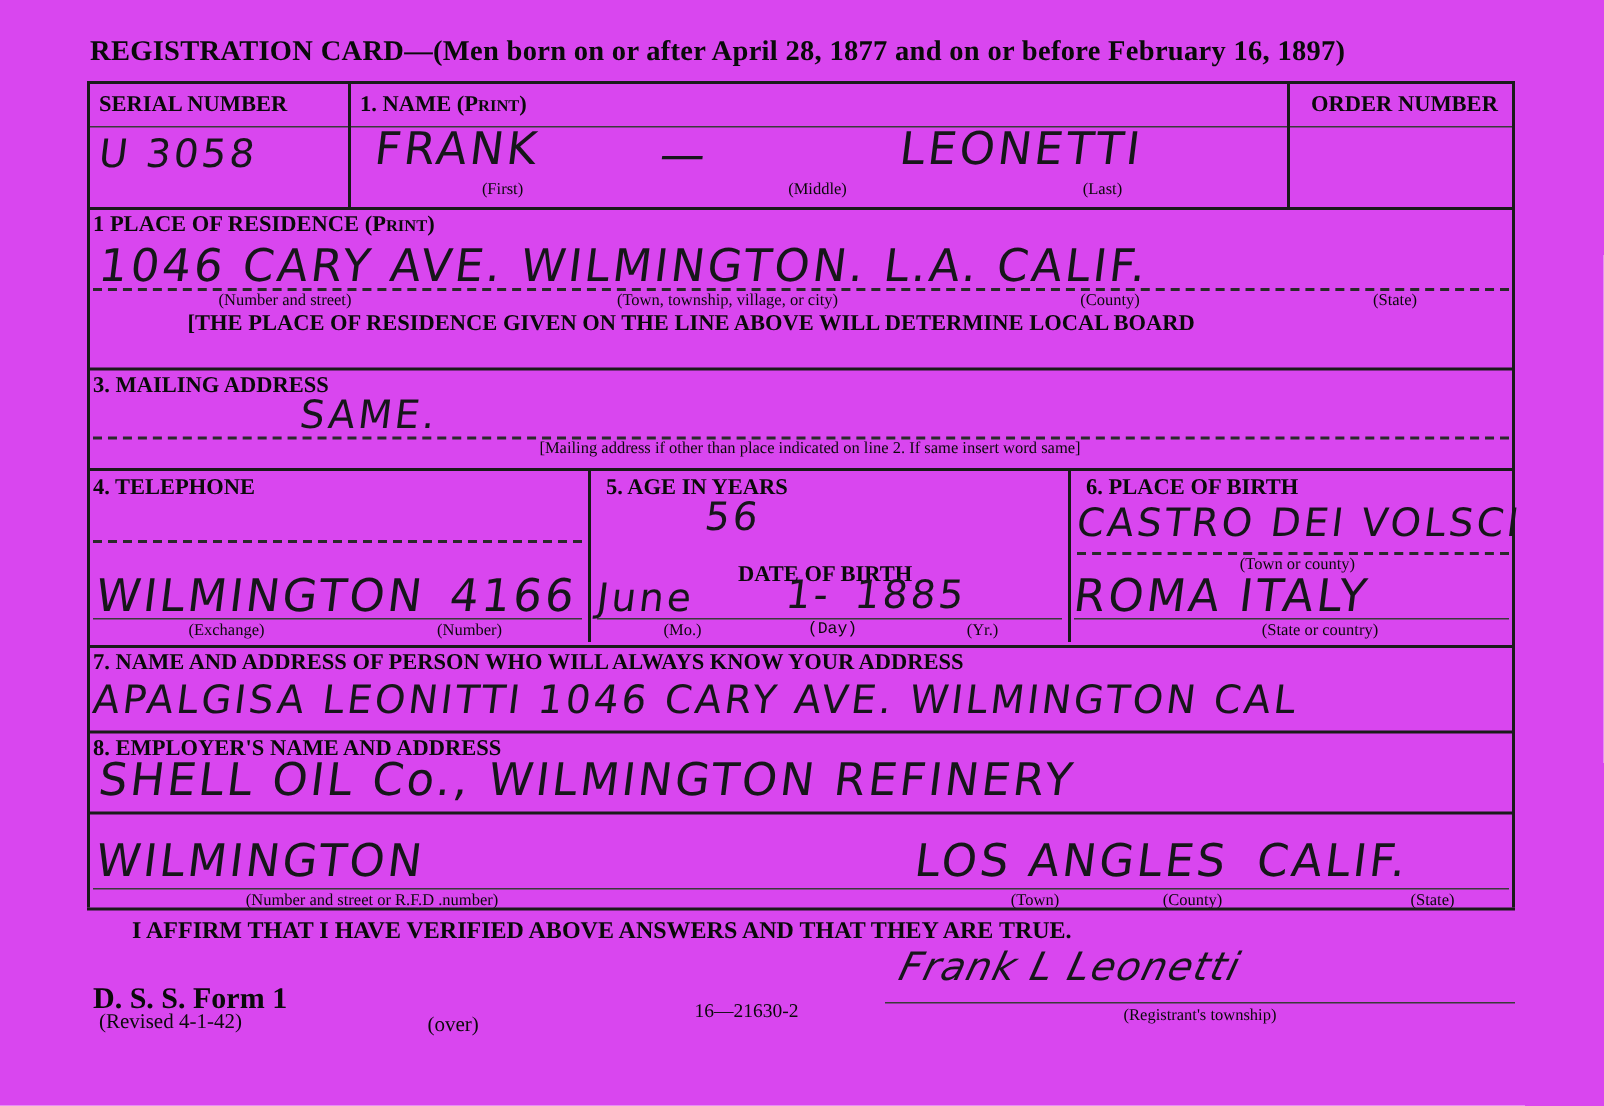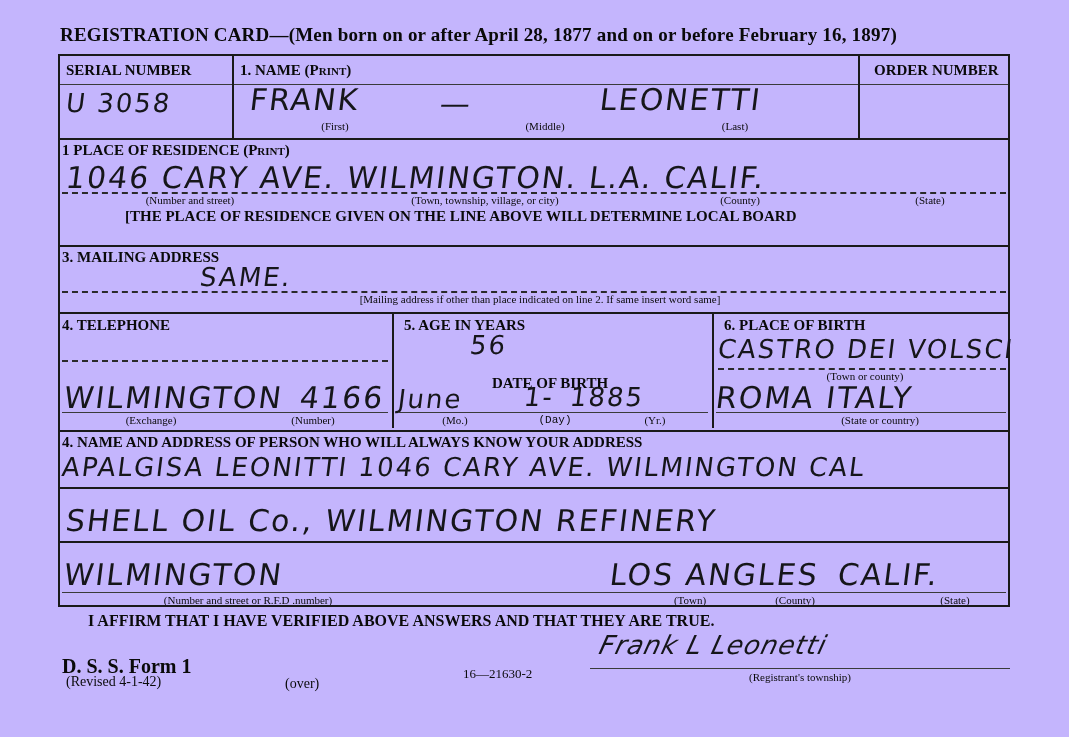--- a/index.html
+++ b/index.html
@@ -11,21 +11,21 @@
     width: 1069px;
     height: 737px;
     font-family: "Liberation Serif", serif;
     color: #0a0a0a;
     overflow: hidden;
   }
   .card {
     position: relative;
     width: 1069px;
     height: 737px;
-    background: #c4b5fd;
+    background: #d946ef;
   }
   
   .printed {
     font-family: "Liberation Serif", serif;
     font-weight: bold;
     letter-spacing: .2px;
   }
   .smallcaps {
     font-variant: small-caps;
   }
@@ -163,24 +163,25 @@
 
   <div class="tiny" style="left:96px; top:414px; width:110px;">(Exchange)</div>
   <div class="tiny" style="left:258px; top:414px; width:110px;">(Number)</div>
   <div class="tiny" style="left:420px; top:414px; width:70px;">(Mo.)</div>
   <div class="tiny" style="left:520px; top:414px; width:70px;font-family:Liberation Mono, monospace;">(Day)</div>
   <div class="tiny" style="left:625px; top:414px; width:60px;">(Yr.)</div>
   <div class="tiny" style="left:800px; top:414px; width:160px;">(State or country)</div>
 
   <div class="rule" style="left:58px; top:430px; width:952px;"></div>
 
-  <div class="lbl smallcaps" style="left:62px; top:434px; font-size:15px;">4.  NAME AND ADDRESS OF PERSON WHO WILL ALWAYS KNOW YOUR ADDRESS</div>
+  <div class="lbl smallcaps" style="left:62px; top:434px; font-size:15px;">7.  NAME AND ADDRESS OF PERSON WHO WILL ALWAYS KNOW YOUR ADDRESS</div>
   <div class="hand h-mid" style="position:absolute; left:62px; top:452px;">APALGISA LEONITTI 1046 CARY AVE. WILMINGTON CAL</div>
   <div class="rule" style="left:58px; top:487px; width:952px;"></div>
 
+  <div class="lbl smallcaps" style="left:62px; top:491px; font-size:15px;">8.  EMPLOYER'S NAME AND ADDRESS</div>
   <div class="hand h-big" style="position:absolute; left:66px; top:503px;">SHELL OIL Co., WILMINGTON REFINERY</div>
   <div class="rule" style="left:58px; top:541px; width:952px;"></div>
 
   <div class="hand h-big" style="position:absolute; left:64px; top:557px;">WILMINGTON</div>
   <div class="hand h-big" style="position:absolute; left:610px; top:557px;">LOS ANGLES</div>
   <div class="hand h-big" style="position:absolute; left:838px; top:557px;">CALIF.</div>
 
   <div class="rule thin" style="left:62px; top:592px; width:944px;"></div>
   <div class="tiny" style="left:118px; top:594px; width:260px;">(Number and street or R.F.D .number)</div>
   <div class="tiny" style="left:645px; top:594px; width:90px;">(Town)</div>

